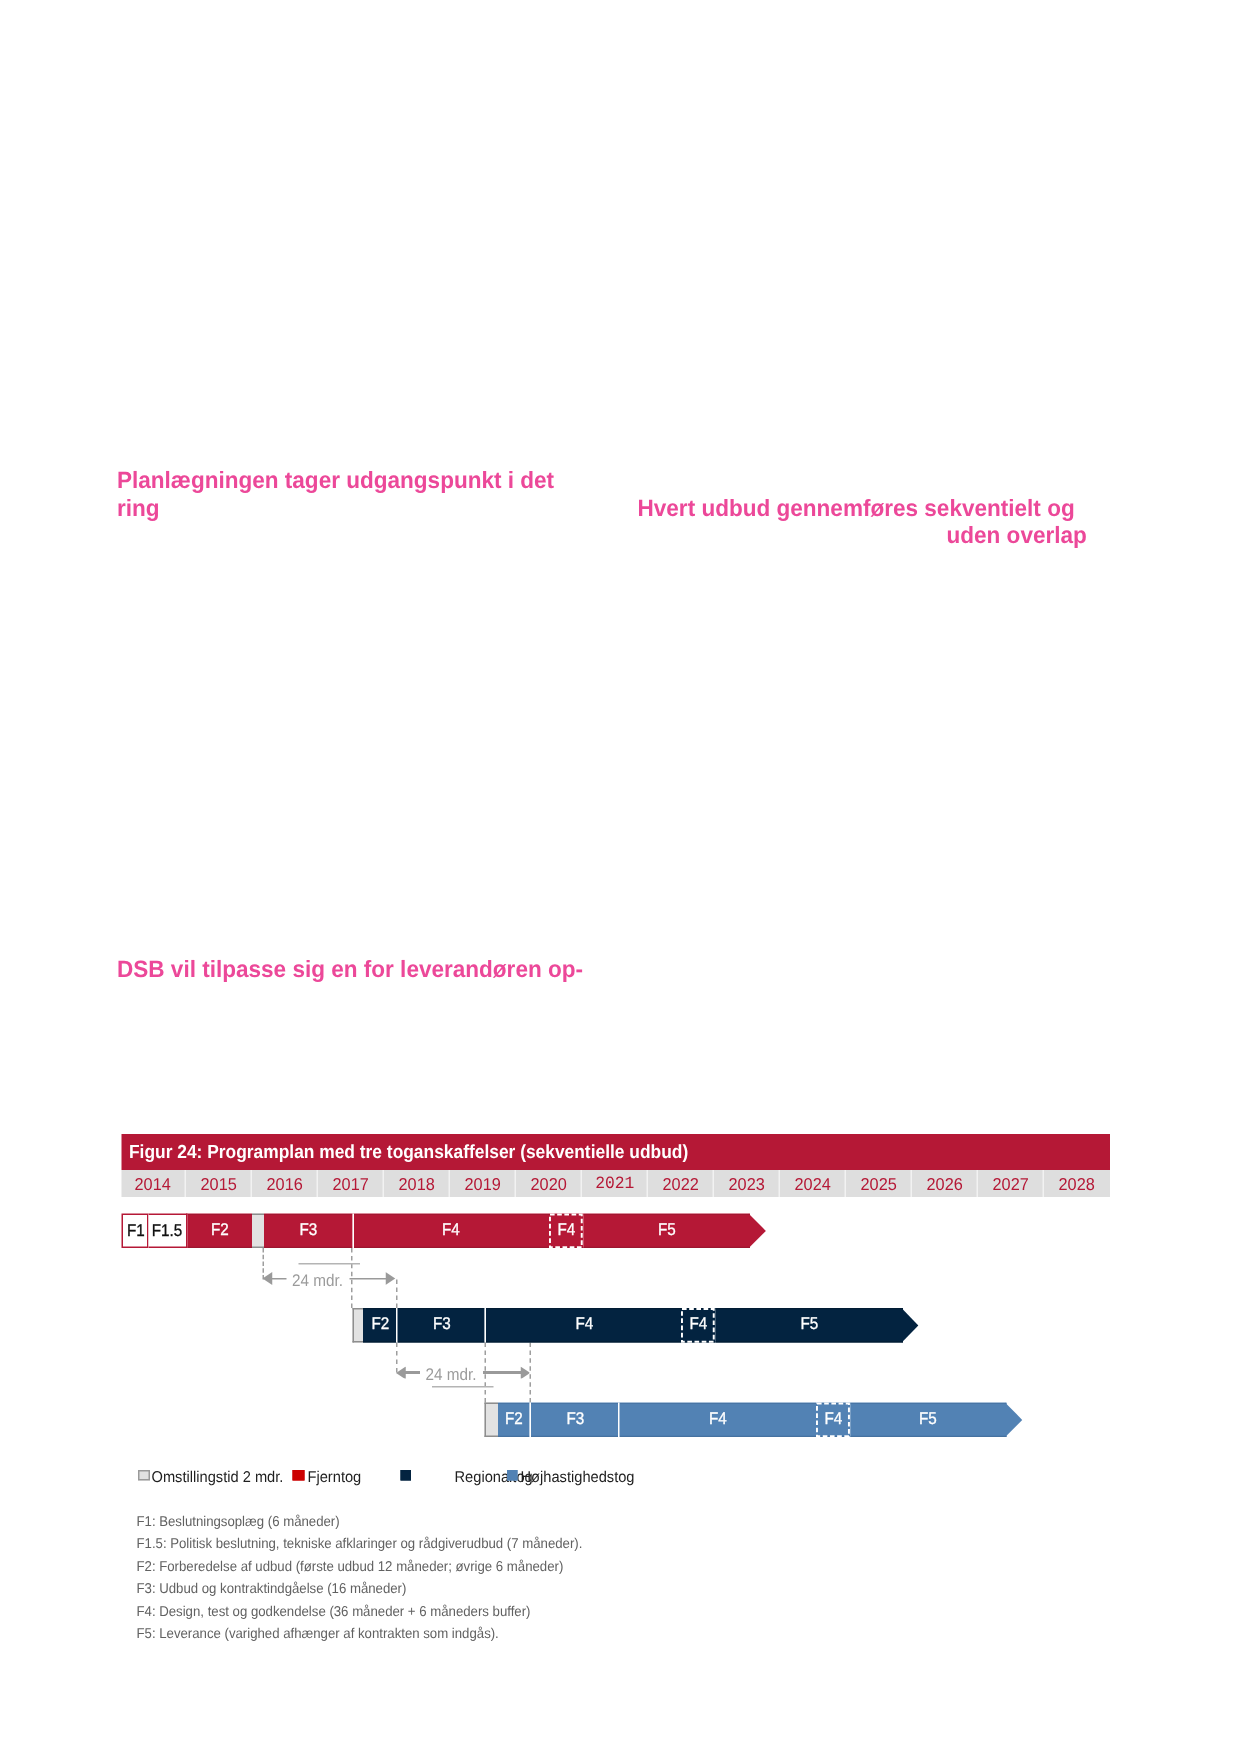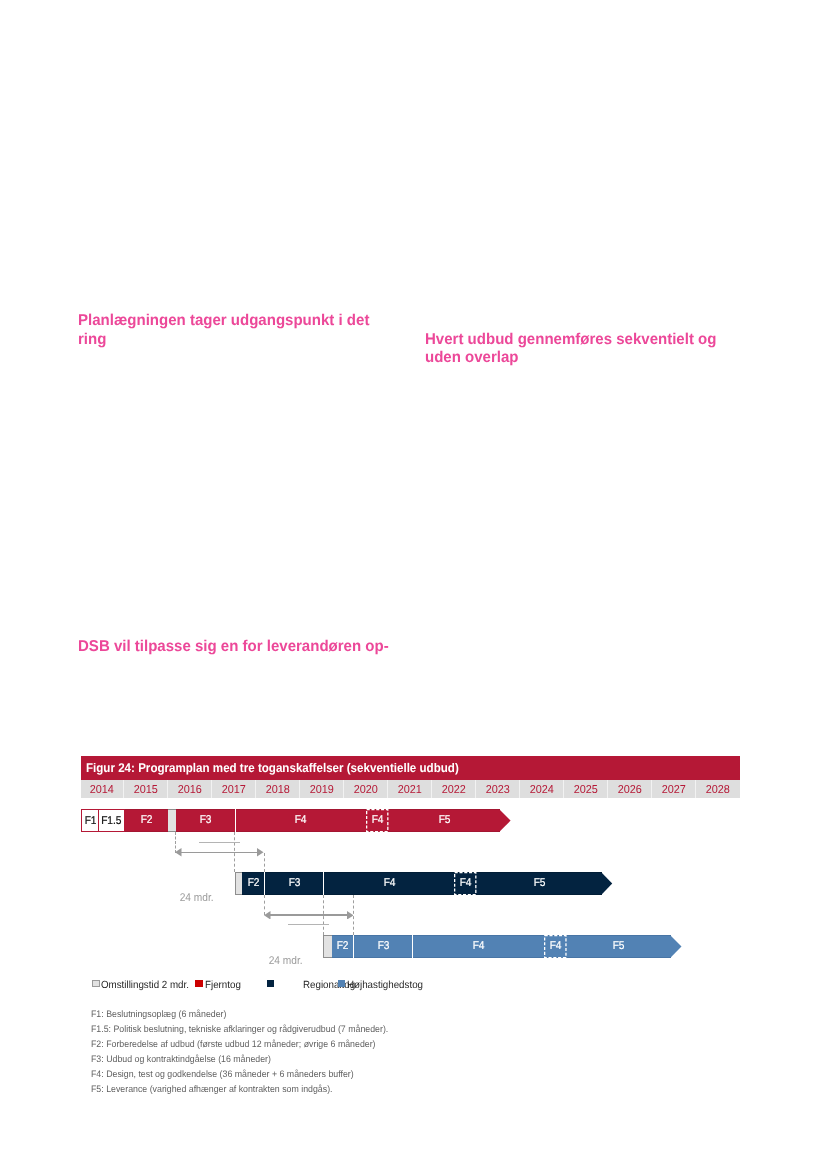--- a/index.html
+++ b/index.html
@@ -45,60 +45,60 @@
   .seg.div{border-left:1.3px solid #ffffff;}
   .arrow{position:absolute;top:0;height:23.2px;display:block;}
 
   
   .dash-v{position:absolute;width:0;border-left:1px dashed #9e9e9e;}
   .hline{position:absolute;height:1px;background:#b4b4b4;}
   .ann{position:absolute;height:11px;}
   .ann .aline{position:absolute;top:4.8px;height:1.3px;background:#9a9a9a;
               left:4.5px;right:4.5px;}
   .ann .ahead{position:absolute;top:1.2px;width:6.5px;height:8.6px;display:block;}
-  .ann .atxw{position:absolute;left:0;right:16px;top:-4px;height:19px;text-align:left;margin-top:44px;}
+  .ann .atxw{position:absolute;left:0;right:16px;top:-4px;height:19px;text-align:center;}
   .ann .atx{display:inline-block;line-height:19px;height:19px;
             white-space:nowrap;background:#ffffff;padding:0 2.3px;}
   .ann .atx .sq{color:#9b9b9b;font-size:11.2px;transform:scaleX(0.91);transform-origin:center center;}
 
   
   .lg-sw{position:absolute;width:7.6px;height:7.8px;}
   .lg-tx{position:absolute;white-space:nowrap;line-height:10px;}
   .lg-tx .sq{color:#1f1f1f;font-size:10.4px;transform:scaleX(0.94);}
 
   
   .note{position:absolute;white-space:nowrap;line-height:10px;}
   .note .sq{color:#616161;font-size:9.45px;transform:scaleX(0.932);}
 </style>
 </head>
 <body>
 
 <div class="heading" style="left:78.4px;top:312.3px;">
   <div class="hl"><span class="sq">Planlægningen tager udgangspunkt i det</span></div>
   <div class="hl"><span class="sq">ring</span></div>
 </div>
-<div class="heading" style="left:424.6px;top:330.8px;">
+<div class="heading" style="left:424.6px;top:330.8px;text-align:right;">
   <div class="hl"><span class="sq">Hvert udbud gennemføres sekventielt og</span></div>
   <div class="hl"><span class="sq">uden overlap</span></div>
 </div>
 <div class="heading" style="left:78.4px;top:638.0px;">
   <div class="hl"><span class="sq">DSB vil tilpasse sig en for leverandøren op-</span></div>
 </div>
 
 <div id="figure">
   <div class="fig-title"><span class="sq">Figur 24: Programplan med tre toganskaffelser (sekventielle udbud)</span></div>
   <div class="axis">
     <div class="yr" style="left:-1.25px;width:44.00px;"><span class="sq">2014</span></div>
     <div class="yr" style="left:42.75px;width:44.00px;"><span class="sq">2015</span></div>
     <div class="yr" style="left:86.75px;width:44.00px;"><span class="sq">2016</span></div>
     <div class="yr" style="left:130.75px;width:44.00px;"><span class="sq">2017</span></div>
     <div class="yr" style="left:174.75px;width:44.00px;"><span class="sq">2018</span></div>
     <div class="yr" style="left:218.75px;width:44.00px;"><span class="sq">2019</span></div>
     <div class="yr" style="left:262.75px;width:44.00px;"><span class="sq">2020</span></div>
-    <div class="yr" style="left:306.75px;width:44.00px;"><span class="sq">2021</span></div>
+    <div class="yr" style="left:306.75px;width:44.00px;font-family:Liberation Mono, monospace;"><span class="sq">2021</span></div>
     <div class="yr" style="left:350.75px;width:44.00px;"><span class="sq">2022</span></div>
     <div class="yr" style="left:394.75px;width:44.00px;"><span class="sq">2023</span></div>
     <div class="yr" style="left:438.75px;width:44.00px;"><span class="sq">2024</span></div>
     <div class="yr" style="left:482.75px;width:44.00px;"><span class="sq">2025</span></div>
     <div class="yr" style="left:526.75px;width:44.00px;"><span class="sq">2026</span></div>
     <div class="yr" style="left:570.75px;width:44.00px;"><span class="sq">2027</span></div>
     <div class="yr" style="left:614.75px;width:44.00px;"><span class="sq">2028</span></div>
     <div class="sep" style="left:42.05px;"></div>
     <div class="sep" style="left:86.05px;"></div>
     <div class="sep" style="left:130.05px;"></div>

